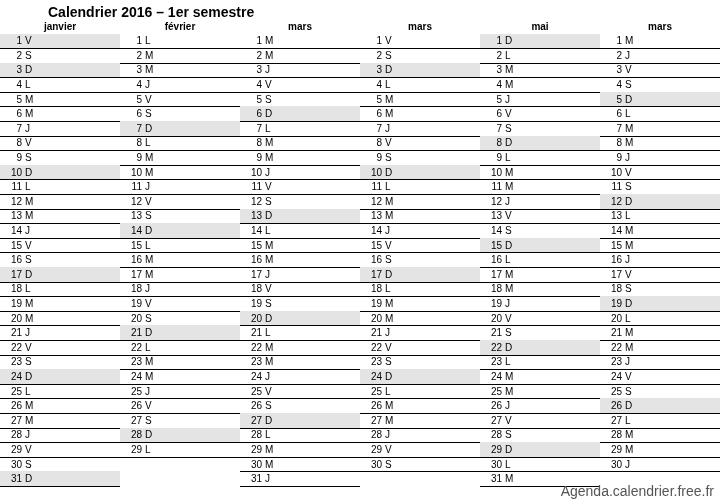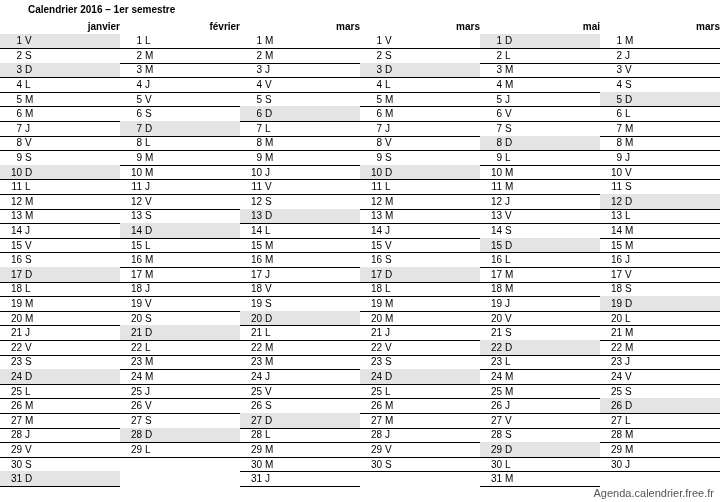--- a/index.html
+++ b/index.html
@@ -1,21 +1,21 @@
 <!DOCTYPE html>
 <html><head>
 <meta charset="utf-8">
 <style>
   html,body{margin:0;padding:0;background:#fff;font-family:Arial,Helvetica,sans-serif;}
   .page{width:720px;height:502px;position:relative;background:#fff;overflow:hidden;}
-  .title{position:absolute;left:28px;top:4px;font-size:10px;font-weight:bold;}
-  .footer{position:absolute;right:6px;bottom:3px;font-size:11px;color:#555;margin-left:31px;}
+  .title{position:absolute;left:48px;top:4px;font-size:14px;font-weight:bold;}
+  .footer{position:absolute;right:6px;bottom:3px;font-size:14px;color:#555;margin-left:31px;}
   .grid{position:absolute;left:0;top:18px;width:720px;}
   .hdr{display:flex;font-size:10px;font-weight:bold;color:#000;height:14px;align-items:flex-end;}
-  .hdr .hcell{flex:0 0 120px;text-align:right;}
+  .hdr .hcell{flex:0 0 120px;text-align:center;}
   .hdr .hcell:last-child{flex:0 0 120px;}
   .rows{margin-top:2px;}
   .row{display:flex;height:14.6px;align-items:center;}
   .cell{flex:0 0 120px;display:flex;align-items:center;height:100%;border-bottom:1px solid #000;position:relative;}
   .cell.empty{border-bottom:1px solid transparent;}
   .num{width:22px;text-align:right;font-size:10px;padding-right:3px;height:100%;display:flex;align-items:center;justify-content:flex-end;}
   .wd{width:16px;font-size:10px;text-align:left;height:100%;display:flex;align-items:center;}
   .rest{flex:1;height:100%;}
   .shade .num,.shade .wd,.shade .rest{background:#e4e4e4;}
   .cell .num{border-left:0;}

